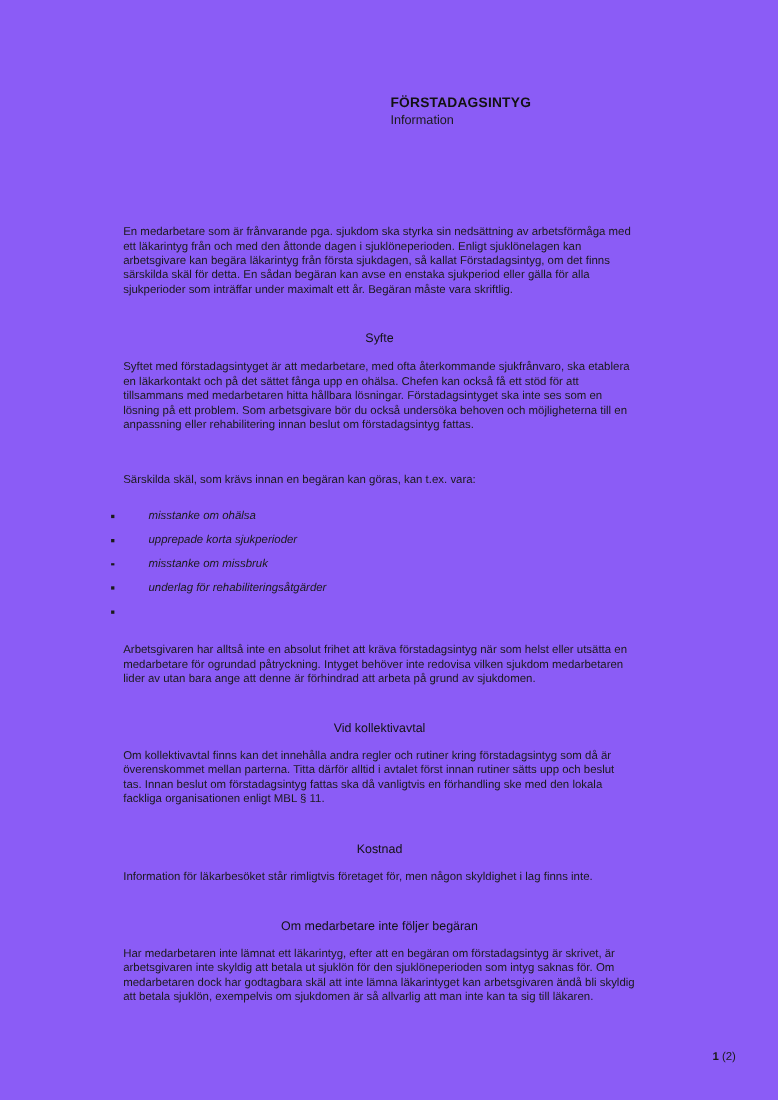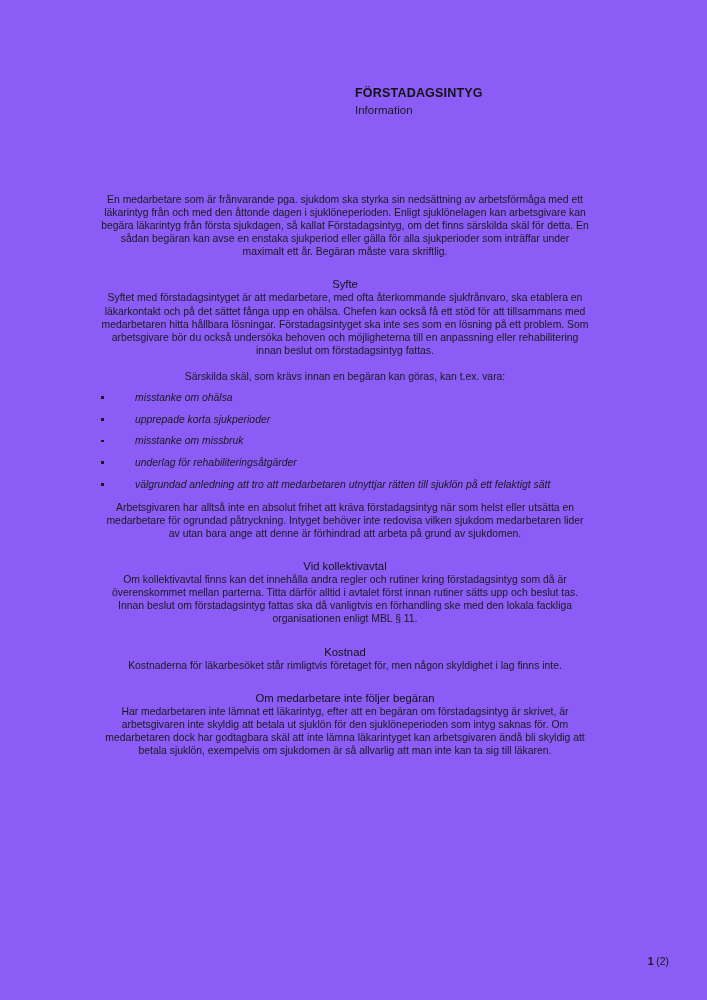--- a/index.html
+++ b/index.html
@@ -52,24 +52,24 @@
 
   
   .content {
     position: absolute;
     left: 100px;
     top: 193px;
     width: 490px;
   }
 
   p.body-text {
-    margin: 0;
+    margin: 12px;
     font-size: 10.4px;
     line-height: 13.1px;
-    text-align: center;
+    text-align: left;
     color: #1a1a1a;
   }
 
   h2.section-heading {
     margin: 0;
     font-size: 11.3px;
     font-weight: normal;
     line-height: 14px;
     color: #121212;
     text-align: center;
@@ -165,37 +165,36 @@
       <li>
         <span class="marker"></span>
         <span>misstanke om missbruk</span>
       </li>
       <li>
         <span class="marker"></span>
         <span>underlag för rehabiliteringsåtgärder</span>
       </li>
       <li>
         <span class="marker"></span>
-        <span>välgrundad anledning att tro att medarbetaren utnyttjar rätten till sjuklön på ett felaktigt sätt</span>
       </li>
     </ul>
 
     <div class="gap-list-bottom"></div>
 
     <p class="body-text">Arbetsgivaren har alltså inte en absolut frihet att kräva förstadagsintyg när som helst eller utsätta en medarbetare för ogrundad påtryckning. Intyget behöver inte redovisa vilken sjukdom medarbetaren lider av utan bara ange att denne är förhindrad att arbeta på grund av sjukdomen.</p>
 
     <div class="gap-before-heading"></div>
 
     <h2 class="section-heading">Vid kollektivavtal</h2>
     <p class="body-text">Om kollektivavtal finns kan det innehålla andra regler och rutiner kring förstadagsintyg som då är överenskommet mellan parterna. Titta därför alltid i avtalet först innan rutiner sätts upp och beslut tas. Innan beslut om förstadagsintyg fattas ska då vanligtvis en förhandling ske med den lokala fackliga organisationen enligt MBL § 11.</p>
 
     <div class="gap-before-heading"></div>
 
     <h2 class="section-heading">Kostnad</h2>
-    <p class="body-text">Kostnaderna för läkarbesöket står rimligtvis företaget för, men någon skyldighet i lag finns inte.</p>
+    <p class="body-text">Information för läkarbesöket står rimligtvis företaget för, men någon skyldighet i lag finns inte.</p>
 
     <div class="gap-before-heading"></div>
 
     <h2 class="section-heading">Om medarbetare inte följer begäran</h2>
     <p class="body-text">Har medarbetaren inte lämnat ett läkarintyg, efter att en begäran om förstadagsintyg är skrivet, är arbetsgivaren inte skyldig att betala ut sjuklön för den sjuklöneperioden som intyg saknas för. Om medarbetaren dock har godtagbara skäl att inte lämna läkarintyget kan arbetsgivaren ändå bli skyldig att betala sjuklön, exempelvis om sjukdomen är så allvarlig att man inte kan ta sig till läkaren.</p>
 
   </div>
 
   <div class="footer">
     <span class="page-num">1</span><span>&nbsp;</span><span class="page-total">(2)</span>

